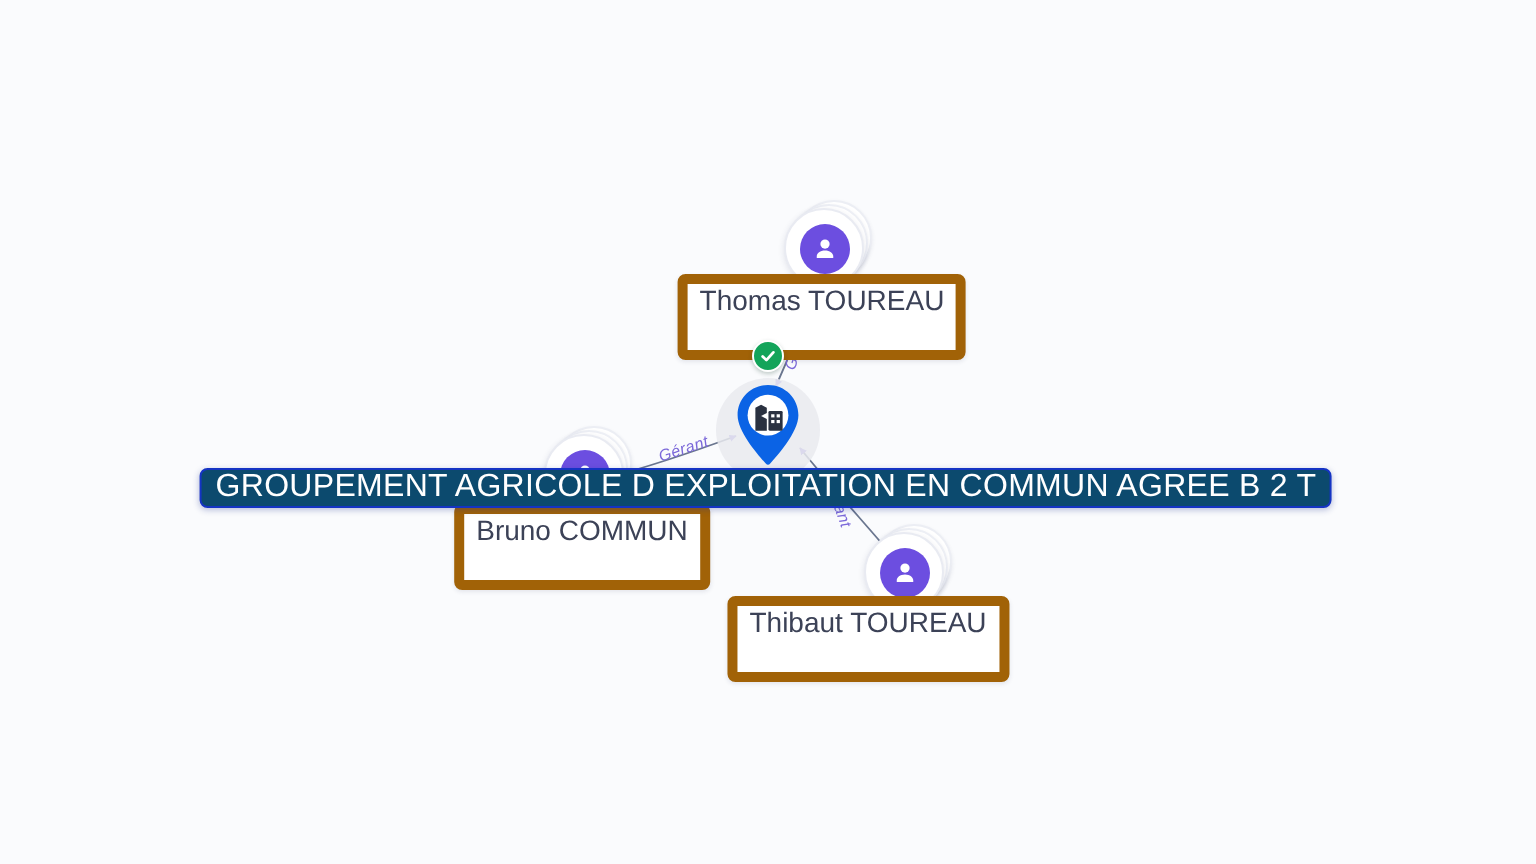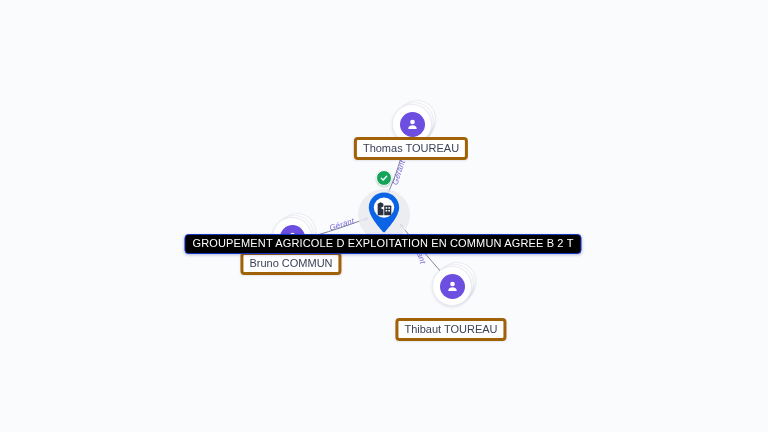--- a/index.html
+++ b/index.html
@@ -86,24 +86,24 @@
     align-items: center;
     justify-content: center;
   }
   .avatar-circle svg { display: block; }
 
   .node-label {
     position: absolute;
     transform: translateX(-50%);
     white-space: nowrap;
     background: #ffffff;
-    border: 3px solid #a16207;
+    border: 5px solid #a16207;
     border-radius: 4px;
-    padding: 2px 6px 3px 6px;
-    font-size: 11px;
+    padding: 2px 6px 19px 6px;
+    font-size: 14px;
     line-height: 12px;
     color: #3c4257;
     box-shadow: 0 1px 2px rgba(40,50,90,.10);
   }
 
   
   .company-node {
     position: absolute;
     width: 0;
     height: 0;
@@ -148,25 +148,25 @@
     display: flex;
     align-items: center;
     justify-content: center;
     box-shadow: 0 1px 2px rgba(20,60,40,.25);
   }
 
   .company-label {
     position: absolute;
     transform: translateX(-50%);
     white-space: nowrap;
-    background: #000000;
+    background: #0c4a6e;
     border: 1.5px solid #1534c4;
     border-radius: 4px;
     color: #ffffff;
-    font-size: 11px;
+    font-size: 16px;
     line-height: 13px;
     letter-spacing: .15px;
     padding: 2px 7px 3px 7px;
     box-shadow: 0 1px 3px rgba(25,45,140,.30);
   }
 
   
   .edge-label {
     position: absolute;
     transform-origin: 50% 50%;
@@ -237,21 +237,21 @@
       <div class="card-front">
         <div class="avatar-circle">
           <svg width="15" height="15" viewBox="0 0 24 24" fill="#ffffff">
             <circle cx="12" cy="8" r="3.7"></circle>
             <path d="M12 13.2c-4 0-6.6 2.3-6.6 4.6v1.4h13.2v-1.4c0-2.3-2.6-4.6-6.6-4.6z"></path>
           </svg>
         </div>
       </div>
     </div>
   </div>
-  <div class="node-label" style="left:451px; top:298px;margin-top:20px;">Thibaut TOUREAU</div>
+  <div class="node-label" style="left:434px; top:298px;">Thibaut TOUREAU</div>
 
   <div class="company-node" style="left:384px; top:215px;">
     <div class="company-halo"></div>
     <div class="pin">
       <svg width="34" height="44" viewBox="0 0 34 44">
         <path d="M17 1.5C8.4 1.5 1.8 8.2 1.8 16.6c0 8.6 10.9 20.5 14.2 24.3.5.6 1.5.6 2 0
                  3.3-3.8 14.2-15.7 14.2-24.3C32.2 8.2 25.6 1.5 17 1.5z" fill="#0b63e5"></path>
         <circle cx="17" cy="16.6" r="10.2" fill="#ffffff"></circle>
       </svg>
       <div class="pin-glyph" style="left:8px; top:8.5px;">

